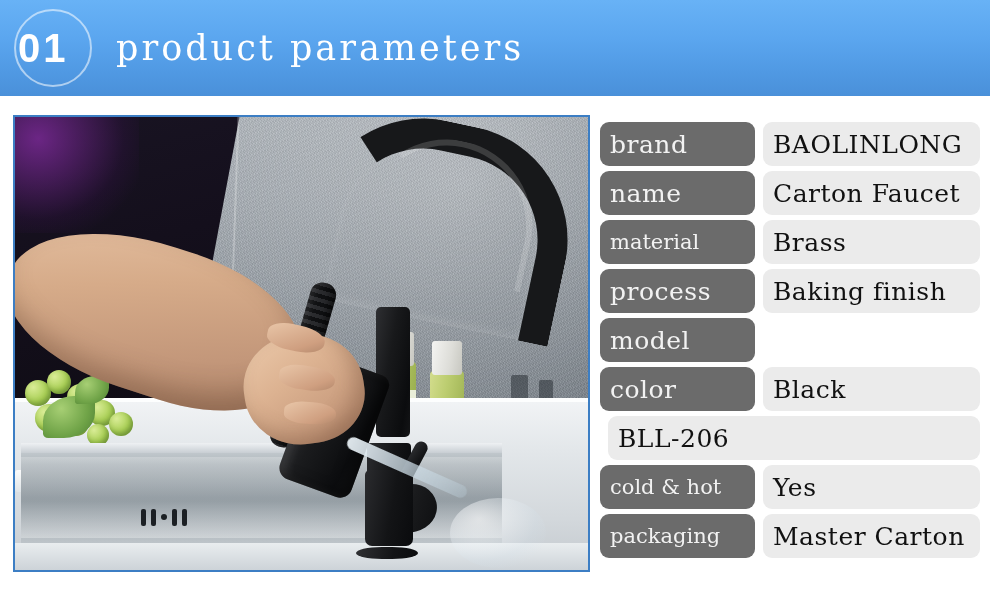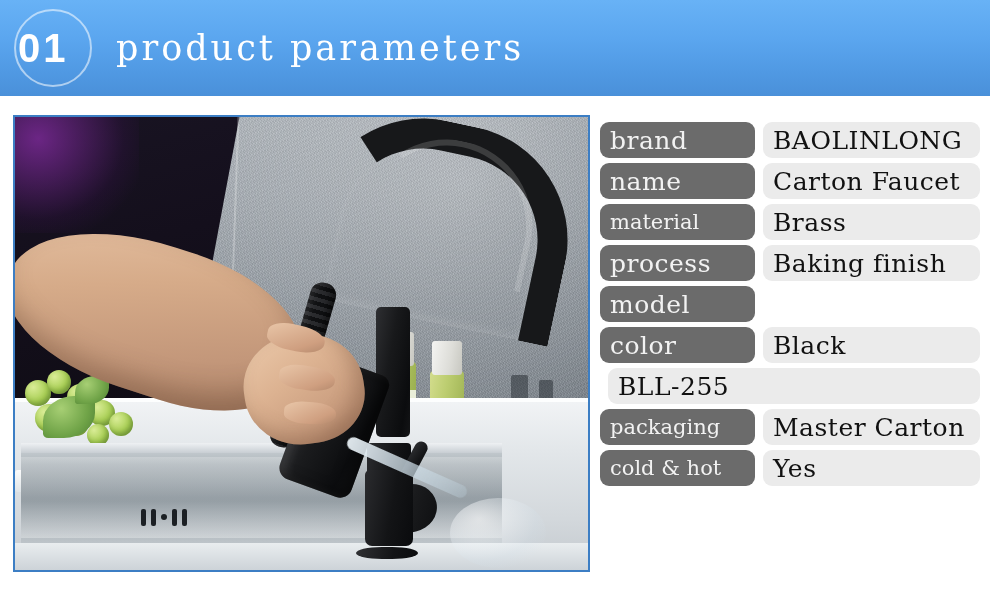--- a/index.html
+++ b/index.html
@@ -417,21 +417,21 @@
   .spec-table {
     position: absolute;
     left: 600px;
     top: 122px;
     width: 380px;
   }
   .spec-row {
     display: flex;
     align-items: stretch;
     margin-bottom: 5px;
-    height: 36px;
+    height: 44px;
   }
   .spec-label {
     width: 155px;
     flex: 0 0 155px;
     background: #6b6b6b;
     border-radius: 9px;
     color: #f2f2f2;
     font-family: "DejaVu Serif", serif;
     font-size: 25px;
     display: flex;
@@ -569,26 +569,26 @@
   <div class="spec-row">
     <div class="spec-label">model</div>
   </div>
 
   <div class="spec-row">
     <div class="spec-label">color</div>
     <div class="spec-value">Black</div>
   </div>
 
   <div class="spec-row">
-    <div class="spec-value">BLL-255</div>
+    <div class="spec-value">BLL-206</div>
+  </div>
+
+  <div class="spec-row">
+    <div class="spec-label tight">cold &amp; hot</div>
+    <div class="spec-value">Yes</div>
   </div>
 
   <div class="spec-row">
     <div class="spec-label tight">packaging</div>
     <div class="spec-value">Master Carton</div>
   </div>
 
-  <div class="spec-row">
-    <div class="spec-label tight">cold &amp; hot</div>
-    <div class="spec-value">Yes</div>
-  </div>
-
 </div>
 
 </body></html>

